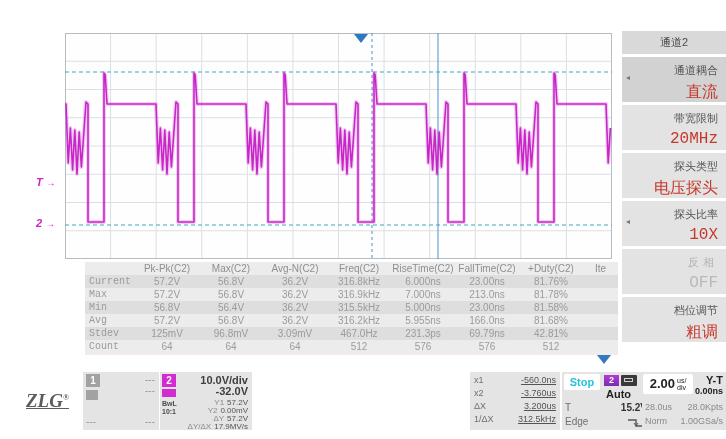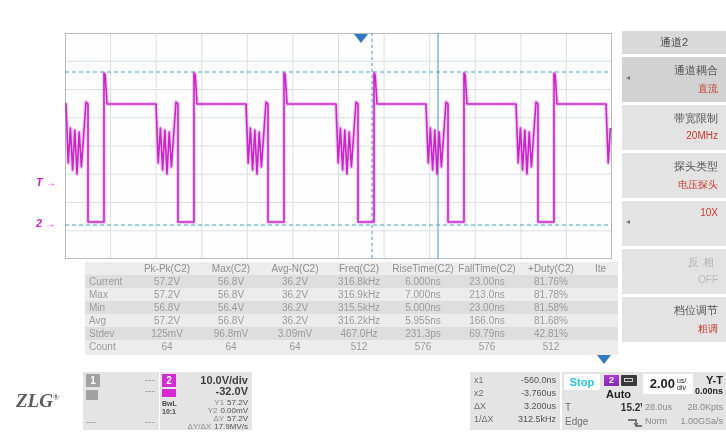--- a/index.html
+++ b/index.html
@@ -14,61 +14,61 @@
   #trig-marker { left:36px; top:176px; }
   #gnd-marker  { left:36px; top:217px; }
   .marker-arrow { font-style:normal; font-size:10px; }
 
   
   #sidebar { position:absolute; left:622px; top:31px; width:104px; }
   .sb-header { background:#d9d9d9; color:#4a4a4a; font-size:11px; text-align:center; padding:4px 0; margin-bottom:3px; }
   .sb-item { position:relative; background:#e3e3e3; height:45px; margin-bottom:3px; padding:6px 8px 0 0; text-align:right; }
   .sb-item.sel { background:#d2d2d2; }
   .sb-label { font-size:11px; color:#555; margin-bottom:4px; }
-  .sb-value { font-size:10px; color:#c5392c; }
+  .sb-value { font-size:16px; color:#c5392c;font-family:Liberation Mono, monospace; }
   .sb-item.dis .sb-label { color:#b3b3b3; letter-spacing:4px; }
   .sb-item.dis .sb-value { color:#b9b9b9; }
   .sb-arrow { position:absolute; left:4px; top:16px; font-size:8px; color:#777; }
 
   
   #mtable { position:absolute; left:85px; top:262px; width:533px; border-collapse:collapse; table-layout:fixed; font-size:10px; color:#9b9b9b; }
   #mtable th { font-weight:normal; color:#8f8f8f; background:#ececec; padding:1px 0; text-align:center; }
   #mtable td { padding:1px 0; text-align:center; }
-  #mtable td.rowlabel { text-align:left; padding-left:4px; }
+  #mtable td.rowlabel { text-align:left; padding-left:4px;font-family:Liberation Mono, monospace; }
   #mtable tr.odd  td { background:#dedede; }
   #mtable tr.even td { background:#ececec; }
   #mtable { border-bottom:2px solid #f3eaea; }
   #mtable col.c-label { width:50px; } #mtable col.c-data { width:64px; } #mtable col.c-last { width:35px; }
 
   #scroll-arrow { position:absolute; left:597px; top:355px; width:0; height:0;
     border-left:7px solid transparent; border-right:7px solid transparent; border-top:9px solid #3279bf; }
 
   
   #statusbar { position:absolute; left:0; top:372px; width:726px; height:58px; }
   .panel { position:absolute; top:0; height:58px; background:#e4e4e4; }
-  #logo { position:absolute; left:16px; top:18px; font-size:19px; font-weight:bold; font-style:italic; color:#5c5c5c; font-family:"Liberation Serif","DejaVu Serif",serif; }
+  #logo { position:absolute; left:26px; top:18px; font-size:19px; font-weight:bold; font-style:italic; color:#5c5c5c; font-family:"Liberation Serif","DejaVu Serif",serif;text-decoration:underline; }
   #logo sup { font-size:8px; }
 
   #ch1-panel { left:83px; width:76px; }
   .badge { display:inline-block; width:14px; height:13px; line-height:13px; text-align:center; color:#fff; font-size:10px; font-weight:bold; }
   .badge.grey { background:#a2a2a2; }
   .badge.mag  { background:#d12bd1; }
   #ch1-panel .row { position:absolute; font-size:10px; color:#9a9a9a; }
   #ch1-closed { position:absolute; left:28px; top:26px; font-size:12px; color:#9a9a9a;margin-top:45px; }
 
   #ch2-panel { left:160px; width:92px; }
   #ch2-scale, #ch2-offset { position:absolute; right:4px; font-size:11px; font-weight:bold; color:#3e3e3e; }
   #ch2-scale { top:2px; } #ch2-offset { top:13px; }
   .c2row { position:absolute; right:4px; font-size:8px; color:#555; white-space:nowrap; }
   .c2row .lab { color:#8a8a8a; margin-right:3px; }
   .c2tags { position:absolute; left:2px; top:28px; font-size:7px; font-weight:bold; color:#4a4a4a; line-height:8px; }
 
   #curx-panel { left:470px; width:90px; }
   .cxrow { position:absolute; left:4px; right:4px; font-size:9px; color:#6f6f6f; }
-  .cxrow .val { float:right; color:#545454; }
+  .cxrow .val { float:right; color:#545454;text-decoration:underline; }
 
   #trig-panel { left:562px; width:88px; }
   #run-state { position:absolute; left:2px; top:2px; width:36px; height:16px; background:#fff; color:#25c2d8; font-size:11px; font-weight:bold; text-align:center; line-height:16px; border-radius:2px; }
   #trig-src  { position:absolute; left:42px; top:3px; width:15px; height:11px; background:linear-gradient(#b23ad6,#7d2bb0); color:#fff; font-size:9px; font-weight:bold; text-align:center; line-height:11px; }
   #trig-extra { position:absolute; left:59px; top:3px; width:16px; height:11px; background:#3a3a3a; border-radius:1px; }
   #trig-extra i { position:absolute; left:3px; top:3px; width:9px; height:4px; border:1px solid #cfcfcf; display:block; }
   #trig-mode { position:absolute; left:44px; top:16px; font-size:11px; font-weight:bold; color:#222; }
   #trig-lvl-row { position:absolute; left:3px; top:30px; right:3px; font-size:10px; color:#6f6f6f; }
   #trig-lvl-row .val { float:right; font-weight:bold; color:#333; }
   #trig-edge-row { position:absolute; left:3px; top:44px; right:3px; font-size:10px; color:#6f6f6f; }
@@ -140,20 +140,21 @@
         <div class="sb-item">
           <div class="sb-label">带宽限制</div>
           <div class="sb-value">20MHz</div>
         </div>
         <div class="sb-item">
           <div class="sb-label">探头类型</div>
           <div class="sb-value">电压探头</div>
         </div>
         <div class="sb-item">
           <span class="sb-arrow">◂</span>
+          <div class="sb-label">探头比率</div>
           <div class="sb-value">10X</div>
         </div>
         <div class="sb-item dis">
           <div class="sb-label">反相</div>
           <div class="sb-value">OFF</div>
         </div>
         <div class="sb-item">
           <div class="sb-label">档位调节</div>
           <div class="sb-value">粗调</div>
         </div>

